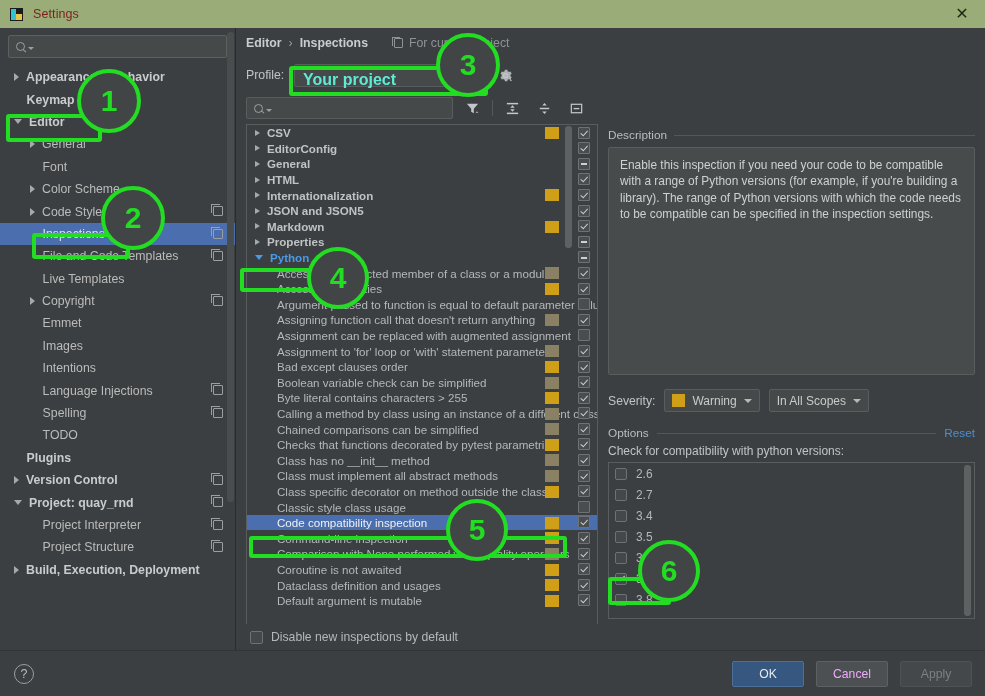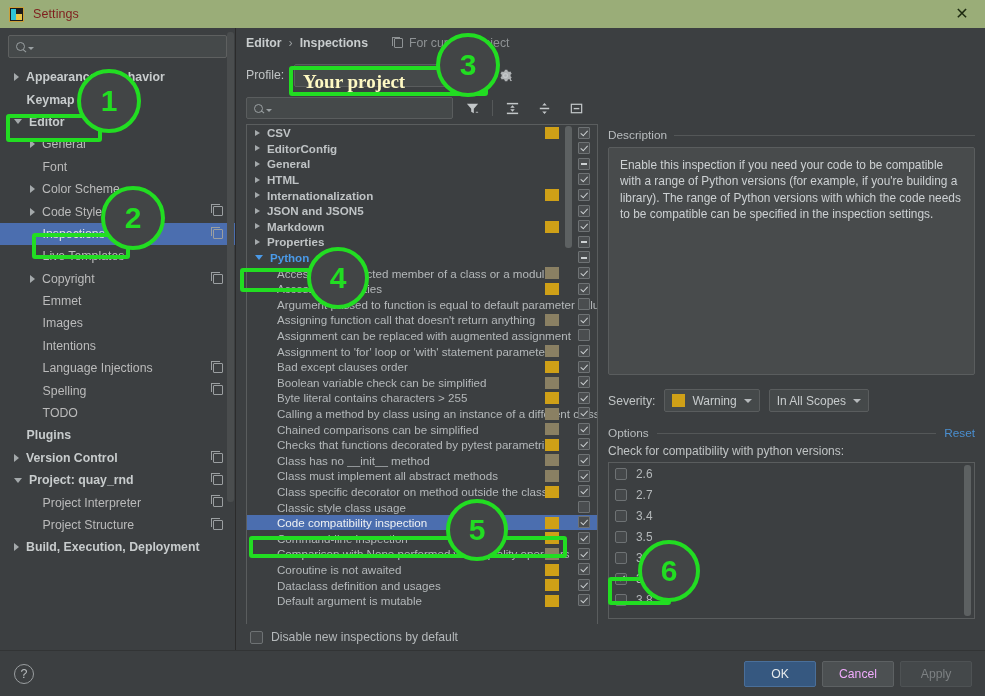--- a/index.html
+++ b/index.html
@@ -257,42 +257,42 @@
   .bottom {
     position:absolute; left:0; right:0; bottom:0; height:46px;
     display:flex; align-items:center; padding:0 13px 0 14px;
     border-top:1px solid #323435;
   }
   .help {
     width:20px;height:20px;border-radius:50%;border:1.3px solid #9a9ea0;
     color:#b9bdbf;font-size:12.5px;display:flex;align-items:center;justify-content:center;
     cursor:pointer;
   }
-  .btns { margin-left:auto; display:flex; gap:6px; }
+  .btns { margin-left:auto; display:flex; gap:12px; }
   .btn {
     width:72px; height:26px; border-radius:2px; font-size:12.2px;
     display:flex; align-items:center; justify-content:center; cursor:pointer;
     border:1px solid #5d6163; background:#4c5052; color:#f0abfc;
   }
   .btn.primary { background:#365880; border-color:#4a6f9a; color:#e6eaec; }
   .btn.disabled { color:#7d8183; border-color:#4e5254; background:#44484a; }
 
   
   .ann { position:absolute; pointer-events:none; }
   .ann-box {
     border:4px solid #22dd22; border-radius:3px; background:transparent;
   }
   .ann-circle {
     border:4px solid #22dd22; border-radius:50%; background:#424546;
     color:#22dd22; display:flex; align-items:center; justify-content:center;
     font-size:30px; font-weight:bold; font-family:"Liberation Sans", sans-serif;
   }
   .ann-text {
-    color:#fef9c3; font-family:Liberation Serif, serif;
-    font-size:19px; font-weight:bold;
+    color:#5eead4; font-family:Liberation Sans, sans-serif;
+    font-size:16px; font-weight:bold;
   }
 </style>
 </head>
 <body>
 
 <div class="titlebar">
   <div class="titlebar-icon"></div>
   <div class="titlebar-title">Settings</div>
   <div class="titlebar-close">✕</div>
 </div>
@@ -331,20 +331,25 @@
             <span class="tlabel">Color Scheme</span>
           </div>
           <div class="trow">
             <span class="arrow " style="margin-left: 30px;"></span>
             <span class="tlabel">Code Style</span>
             <span class="copyicon"></span>
           </div>
           <div class="trow sel">
             <span class="arrow none" style="margin-left: 30px; width: 5.6px;"></span>
             <span class="tlabel">Inspections</span>
+            <span class="copyicon"></span>
+          </div>
+          <div class="trow">
+            <span class="arrow none" style="margin-left: 30px; width: 5.6px;"></span>
+            <span class="tlabel">File and Code Templates</span>
             <span class="copyicon"></span>
           </div>
           <div class="trow">
             <span class="arrow none" style="margin-left: 30px; width: 5.6px;"></span>
             <span class="tlabel">Live Templates</span>
           </div>
           <div class="trow">
             <span class="arrow " style="margin-left: 30px;"></span>
             <span class="tlabel">Copyright</span>
             <span class="copyicon"></span>

